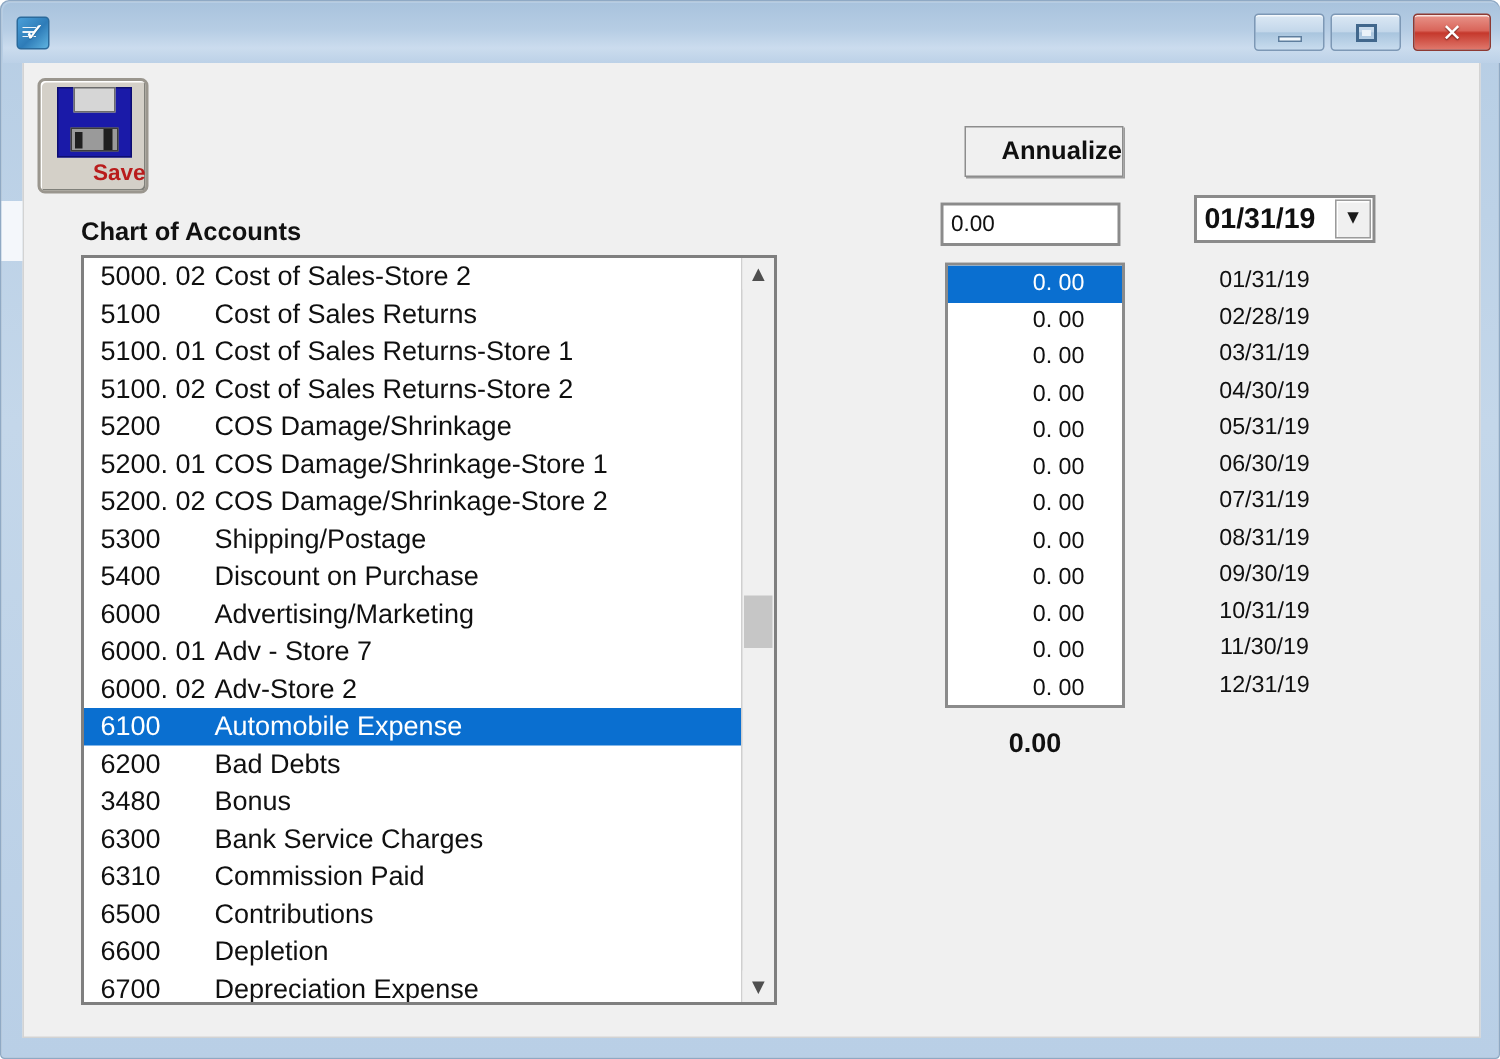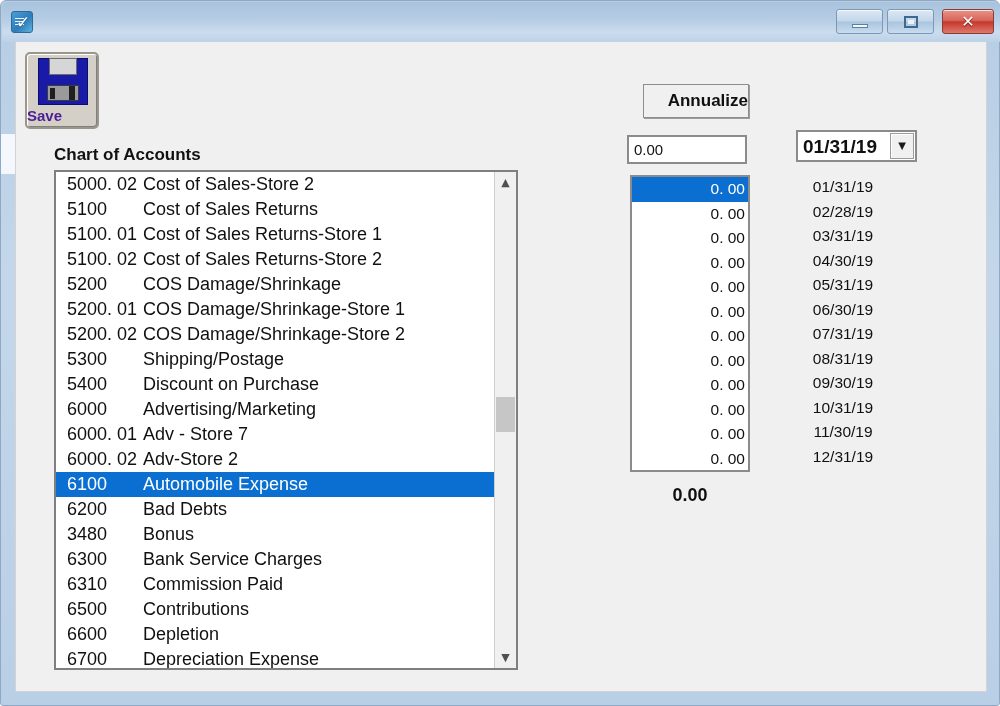--- a/index.html
+++ b/index.html
@@ -201,24 +201,24 @@
   #save-icon .label .slot2 {
     position: absolute;
     right: 3px; top: 0px;
     width: 6px; height: 14px;
     background: #1f1f1f;
   }
   #save-label {
     position: absolute;
     left: 0; right: 0;
     bottom: 3px;
-    text-align: left;
+    text-align: right;
     font-size: 15px;
     font-weight: bold;
-    color: #4c1d95;
+    color: #b91c1c;
     font-family: "Liberation Sans", sans-serif;
   }
 
   
   #coa-title {
     position: absolute;
     left: 38px; top: 103px;
     font-size: 17px;
     font-weight: bold;
     color: #111111;
@@ -364,21 +364,21 @@
     border: 2px solid #8b8b8b;
     box-sizing: border-box;
     overflow: hidden;
   }
   .amt-row {
     height: 24.5px;
     line-height: 24.5px;
     font-size: 15.5px;
     color: #101010;
     text-align: right;
-    padding-right: 3px;
+    padding-right: 25px;
     box-sizing: border-box;
     white-space: nowrap;
   }
   .amt-row.sel {
     background: #0a6fd0;
     color: #ffffff;
   }
 
   #date-list {
     position: absolute;

